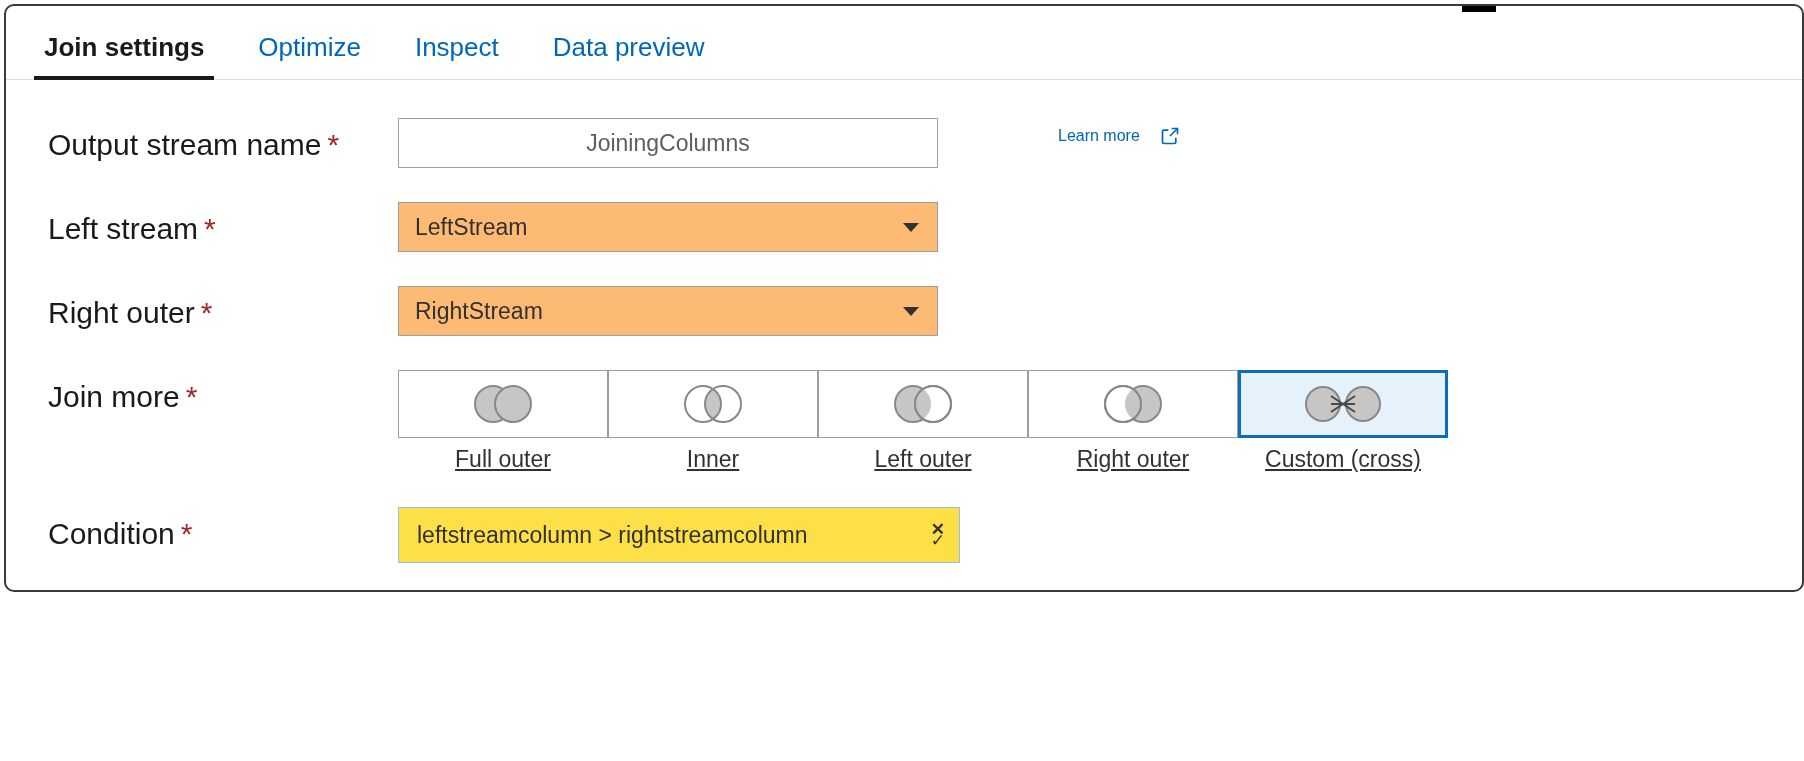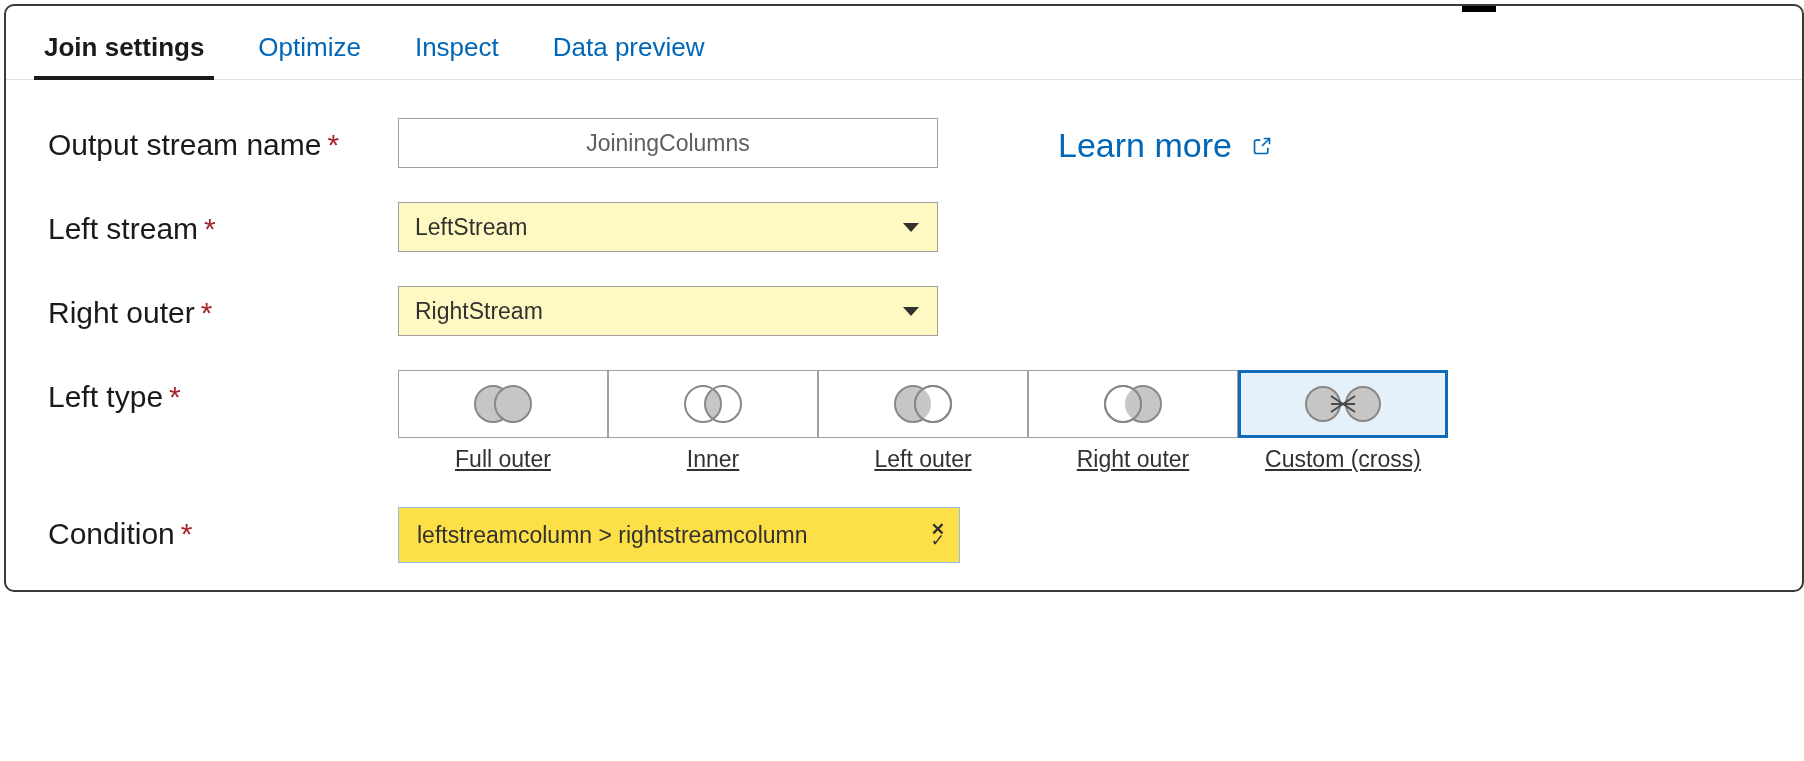--- a/index.html
+++ b/index.html
@@ -81,38 +81,38 @@
     font-size: 23px;
     padding: 0 16px;
     color: #605e5c;
     background: #fff;
     text-align: center;
   }
   .select-wrap {
     width: 540px;
     height: 50px;
     border: 1px solid #a19f9d;
-    background: #fef9c3;
+    background: #fdba74;
     display: flex;
     align-items: center;
     justify-content: space-between;
     padding: 0 18px 0 16px;
     font-size: 23px;
     color: #323130;
     cursor: pointer;
   }
   .select-caret {
     width: 0; height: 0;
     border-left: 8px solid transparent;
     border-right: 8px solid transparent;
     border-top: 9px solid #323130;
   }
   .learn-more {
     margin-left: 120px;
-    font-size: 34px;
+    font-size: 16px;
     color: #0067b8;
     display: inline-flex;
     align-items: center;
     gap: 20px;
     cursor: pointer;
     padding-top: 8px;
     text-align: center;
   }
   .ext-icon {
     width: 20px; height: 20px;
@@ -224,21 +224,21 @@
       <div class="ctrl-col">
         <div class="select-wrap">
           <span>RightStream</span>
           <span class="select-caret"></span>
         </div>
       </div>
     </div>
 
     <div class="row">
       <div class="label-col">
-        <span>Left type</span><span class="req">*</span>
+        <span>Join more</span><span class="req">*</span>
       </div>
       <div class="ctrl-col">
         <div class="joins">
 
           <div class="join-opt">
             <div class="join-box">
               <svg class="venn" width="70" height="42" viewBox="0 0 70 42">
                 <circle cx="25" cy="21" r="18" fill="#c8c6c4" stroke="#8a8886" stroke-width="2"></circle>
                 <circle cx="45" cy="21" r="18" fill="#c8c6c4" stroke="#8a8886" stroke-width="2"></circle>
               </svg>

